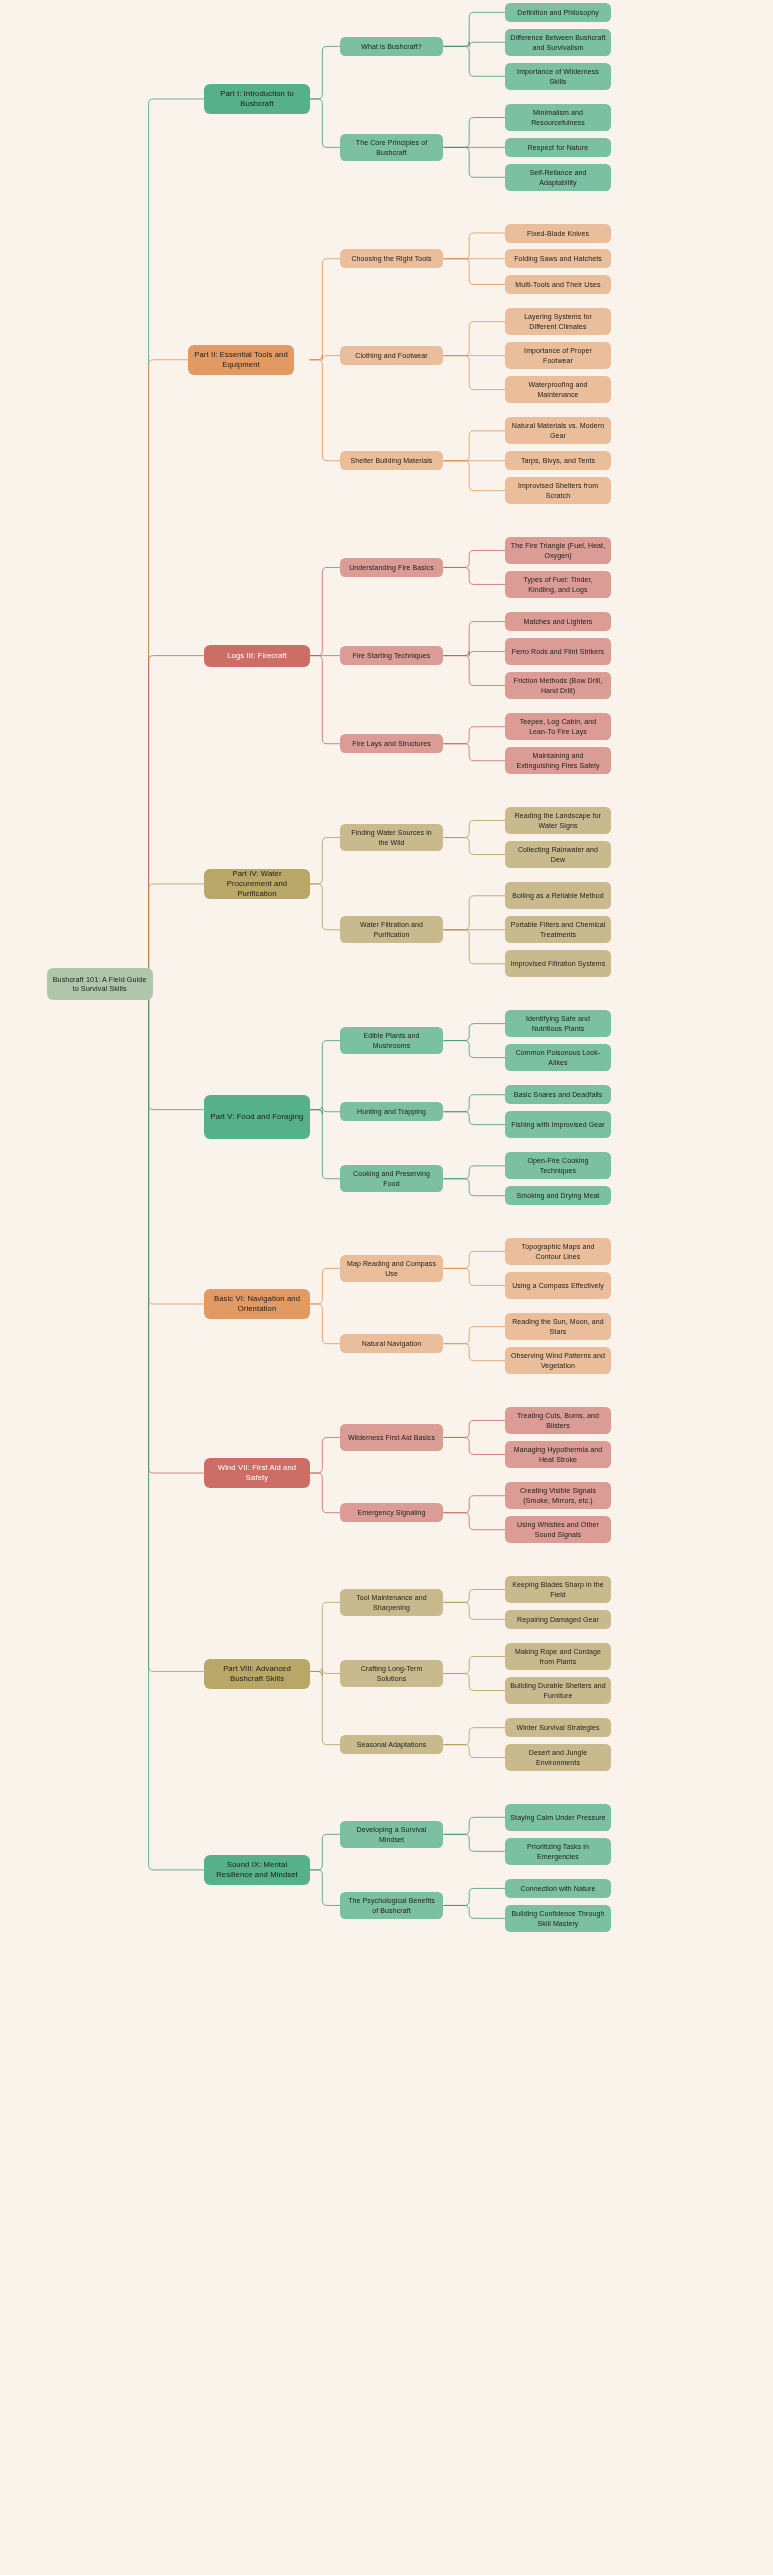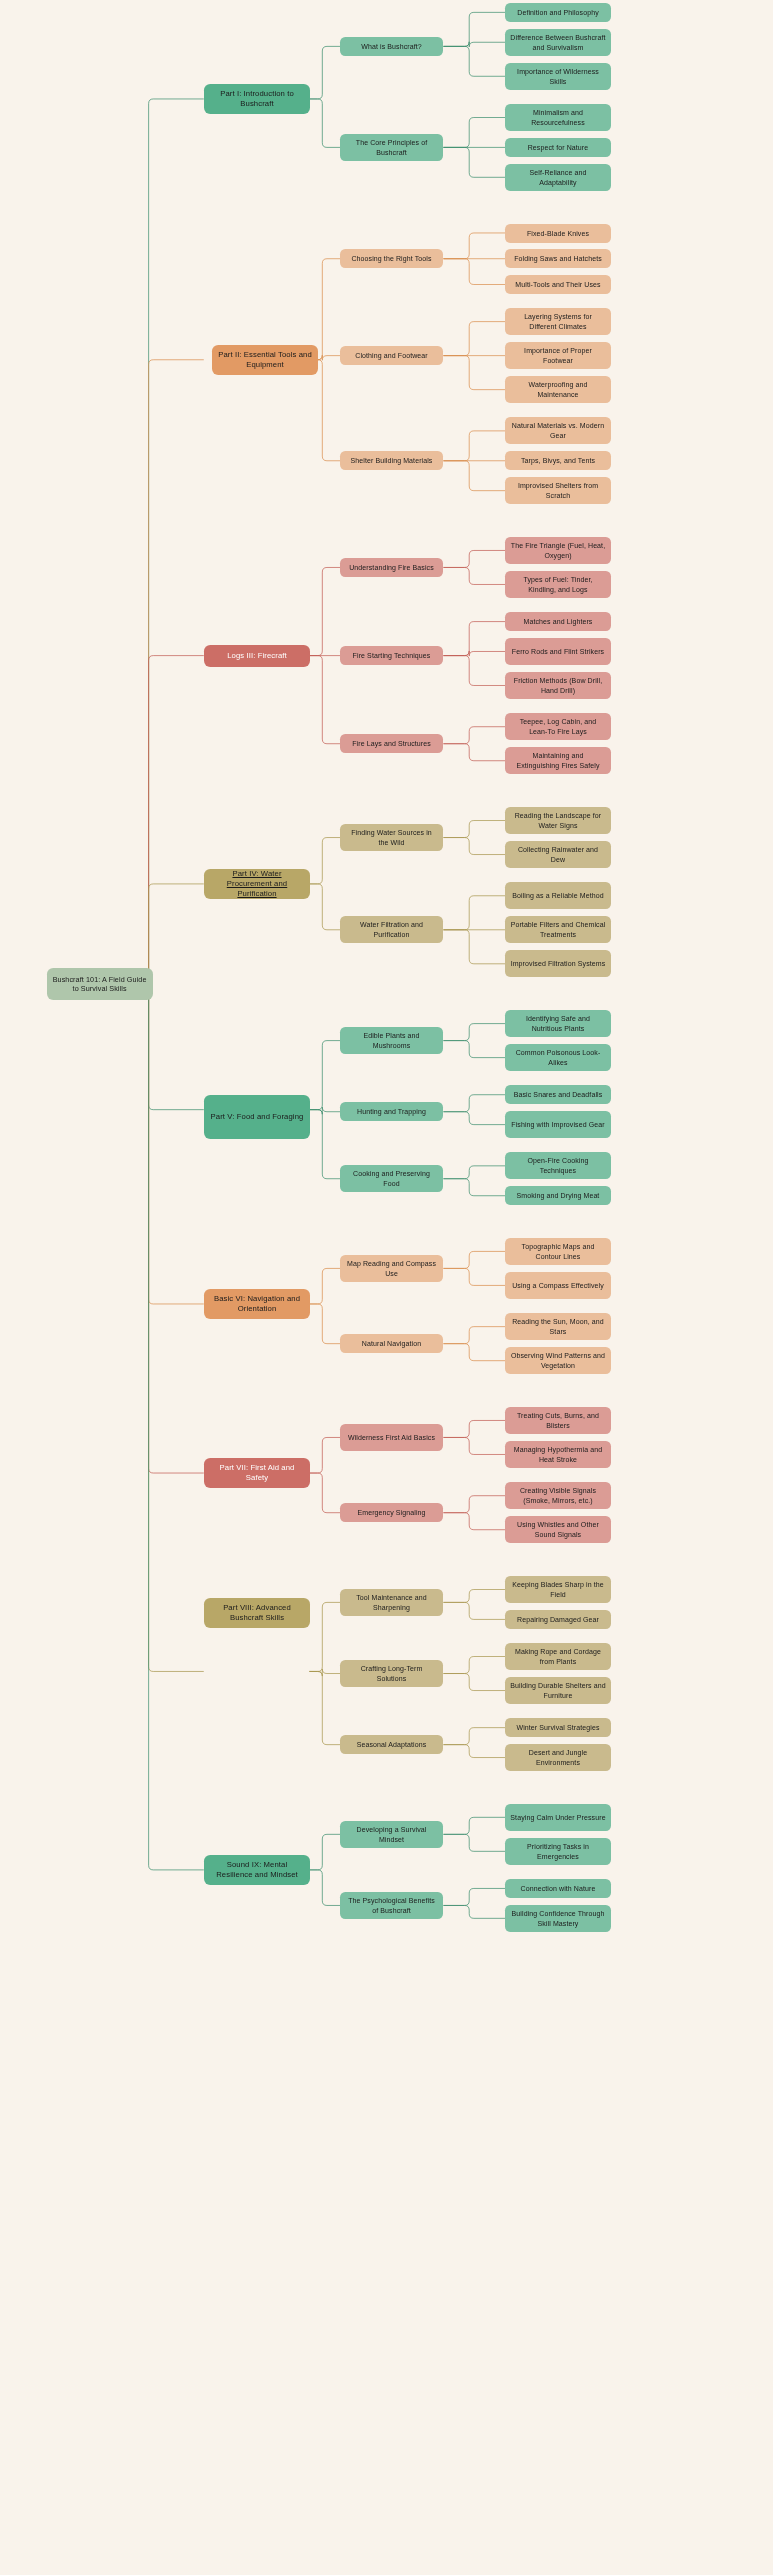--- a/index.html
+++ b/index.html
@@ -142,40 +142,40 @@
     <div class="node lvl3" style="left: 505px; top: 275px; width: 106px; height: 18.6px; background: rgb(234, 190, 155);">Multi-Tools and Their Uses</div>
     <div class="node lvl2" style="left: 340px; top: 249px; width: 103px; height: 18.6px; background: rgb(234, 190, 155);">Choosing the Right Tools</div>
     <div class="node lvl3" style="left: 505px; top: 308px; width: 106px; height: 27px; background: rgb(234, 190, 155);">Layering Systems for Different Climates</div>
     <div class="node lvl3" style="left: 505px; top: 342px; width: 106px; height: 27px; background: rgb(234, 190, 155);">Importance of Proper Footwear</div>
     <div class="node lvl3" style="left: 505px; top: 376px; width: 106px; height: 27px; background: rgb(234, 190, 155);">Waterproofing and Maintenance</div>
     <div class="node lvl2" style="left: 340px; top: 346px; width: 103px; height: 18.6px; background: rgb(234, 190, 155);">Clothing and Footwear</div>
     <div class="node lvl3" style="left: 505px; top: 417px; width: 106px; height: 27px; background: rgb(234, 190, 155);">Natural Materials vs. Modern Gear</div>
     <div class="node lvl3" style="left: 505px; top: 451px; width: 106px; height: 18.6px; background: rgb(234, 190, 155);">Tarps, Bivys, and Tents</div>
     <div class="node lvl3" style="left: 505px; top: 477px; width: 106px; height: 27px; background: rgb(234, 190, 155);">Improvised Shelters from Scratch</div>
     <div class="node lvl2" style="left: 340px; top: 451px; width: 103px; height: 18.6px; background: rgb(234, 190, 155);">Shelter Building Materials</div>
-    <div class="node lvl1" style="left: 212px; top: 345px; width: 106px; height: 30px; background: rgb(226, 154, 100);">Part II: Essential Tools and Equipment</div>
+    <div class="node lvl1" style="left: 188px; top: 345px; width: 106px; height: 30px; background: rgb(226, 154, 100);">Part II: Essential Tools and Equipment</div>
     <div class="node lvl3" style="left: 505px; top: 537px; width: 106px; height: 27px; background: rgb(219, 156, 149);">The Fire Triangle (Fuel, Heat, Oxygen)</div>
     <div class="node lvl3" style="left: 505px; top: 571px; width: 106px; height: 27px; background: rgb(219, 156, 149);">Types of Fuel: Tinder, Kindling, and Logs</div>
     <div class="node lvl2" style="left: 340px; top: 558px; width: 103px; height: 18.6px; background: rgb(219, 156, 149);">Understanding Fire Basics</div>
     <div class="node lvl3" style="left: 505px; top: 612px; width: 106px; height: 18.6px; background: rgb(219, 156, 149);">Matches and Lighters</div>
     <div class="node lvl3" style="left: 505px; top: 638px; width: 106px; height: 27px; background: rgb(219, 156, 149);">Ferro Rods and Flint Strikers</div>
     <div class="node lvl3" style="left: 505px; top: 672px; width: 106px; height: 27px; background: rgb(219, 156, 149);">Friction Methods (Bow Drill, Hand Drill)</div>
     <div class="node lvl2" style="left: 340px; top: 646px; width: 103px; height: 18.6px; background: rgb(219, 156, 149);">Fire Starting Techniques</div>
     <div class="node lvl3" style="left: 505px; top: 713px; width: 106px; height: 27px; background: rgb(219, 156, 149);">Teepee, Log Cabin, and Lean-To Fire Lays</div>
     <div class="node lvl3" style="left: 505px; top: 747px; width: 106px; height: 27px; background: rgb(219, 156, 149);">Maintaining and Extinguishing Fires Safely</div>
     <div class="node lvl2" style="left: 340px; top: 734px; width: 103px; height: 18.6px; background: rgb(219, 156, 149);">Fire Lays and Structures</div>
     <div class="node lvl1 white" style="left: 204px; top: 645px; width: 106px; height: 21.6px; background: rgb(204, 110, 102);">Logs III: Firecraft</div>
     <div class="node lvl3" style="left: 505px; top: 807px; width: 106px; height: 27px; background: rgb(201, 186, 141);">Reading the Landscape for Water Signs</div>
     <div class="node lvl3" style="left: 505px; top: 841px; width: 106px; height: 27px; background: rgb(201, 186, 141);">Collecting Rainwater and Dew</div>
     <div class="node lvl2" style="left: 340px; top: 824px; width: 103px; height: 27px; background: rgb(201, 186, 141);">Finding Water Sources in the Wild</div>
     <div class="node lvl3" style="left: 505px; top: 882px; width: 106px; height: 27px; background: rgb(201, 186, 141);">Boiling as a Reliable Method</div>
     <div class="node lvl3" style="left: 505px; top: 916px; width: 106px; height: 27px; background: rgb(201, 186, 141);">Portable Filters and Chemical Treatments</div>
     <div class="node lvl3" style="left: 505px; top: 950px; width: 106px; height: 27px; background: rgb(201, 186, 141);">Improvised Filtration Systems</div>
     <div class="node lvl2" style="left: 340px; top: 916px; width: 103px; height: 27px; background: rgb(201, 186, 141);">Water Filtration and Purification</div>
-    <div class="node lvl1" style="left: 204px; top: 869px; width: 106px; height: 30px; background: rgb(184, 167, 103); text-decoration: underline;">Part IV: Water Procurement and Purification</div>
+    <div class="node lvl1" style="left: 204px; top: 869px; width: 106px; height: 30px; background: rgb(184, 167, 103);">Part IV: Water Procurement and Purification</div>
     <div class="node lvl3" style="left: 505px; top: 1010px; width: 106px; height: 27px; background: rgb(124, 192, 163);">Identifying Safe and Nutritious Plants</div>
     <div class="node lvl3" style="left: 505px; top: 1044px; width: 106px; height: 27px; background: rgb(124, 192, 163);">Common Poisonous Look-Alikes</div>
     <div class="node lvl2" style="left: 340px; top: 1027px; width: 103px; height: 27px; background: rgb(124, 192, 163);">Edible Plants and Mushrooms</div>
     <div class="node lvl3" style="left: 505px; top: 1085px; width: 106px; height: 18.6px; background: rgb(124, 192, 163);">Basic Snares and Deadfalls</div>
     <div class="node lvl3" style="left: 505px; top: 1111px; width: 106px; height: 27px; background: rgb(124, 192, 163);">Fishing with Improvised Gear</div>
     <div class="node lvl2" style="left: 340px; top: 1102px; width: 103px; height: 18.6px; background: rgb(124, 192, 163);">Hunting and Trapping</div>
     <div class="node lvl3" style="left: 505px; top: 1152px; width: 106px; height: 27px; background: rgb(124, 192, 163);">Open-Fire Cooking Techniques</div>
     <div class="node lvl3" style="left: 505px; top: 1186px; width: 106px; height: 18.6px; background: rgb(124, 192, 163);">Smoking and Drying Meat</div>
     <div class="node lvl2" style="left: 340px; top: 1165px; width: 103px; height: 27px; background: rgb(124, 192, 163);">Cooking and Preserving Food</div>
     <div class="node lvl1" style="left: 204px; top: 1095px; width: 106px; height: 44px; background: rgb(85, 176, 139);">Part V: Food and Foraging</div>
@@ -185,31 +185,31 @@
     <div class="node lvl3" style="left: 505px; top: 1313px; width: 106px; height: 27px; background: rgb(234, 190, 155);">Reading the Sun, Moon, and Stars</div>
     <div class="node lvl3" style="left: 505px; top: 1347px; width: 106px; height: 27px; background: rgb(234, 190, 155);">Observing Wind Patterns and Vegetation</div>
     <div class="node lvl2" style="left: 340px; top: 1334px; width: 103px; height: 18.6px; background: rgb(234, 190, 155);">Natural Navigation</div>
     <div class="node lvl1" style="left: 204px; top: 1289px; width: 106px; height: 30px; background: rgb(226, 154, 100);">Basic VI: Navigation and Orientation</div>
     <div class="node lvl3" style="left: 505px; top: 1407px; width: 106px; height: 27px; background: rgb(219, 156, 149);">Treating Cuts, Burns, and Blisters</div>
     <div class="node lvl3" style="left: 505px; top: 1441px; width: 106px; height: 27px; background: rgb(219, 156, 149);">Managing Hypothermia and Heat Stroke</div>
     <div class="node lvl2" style="left: 340px; top: 1424px; width: 103px; height: 27px; background: rgb(219, 156, 149);">Wilderness First Aid Basics</div>
     <div class="node lvl3" style="left: 505px; top: 1482px; width: 106px; height: 27px; background: rgb(219, 156, 149);">Creating Visible Signals (Smoke, Mirrors, etc.)</div>
     <div class="node lvl3" style="left: 505px; top: 1516px; width: 106px; height: 27px; background: rgb(219, 156, 149);">Using Whistles and Other Sound Signals</div>
     <div class="node lvl2" style="left: 340px; top: 1503px; width: 103px; height: 18.6px; background: rgb(219, 156, 149);">Emergency Signaling</div>
-    <div class="node lvl1 white" style="left: 204px; top: 1458px; width: 106px; height: 30px; background: rgb(204, 110, 102);">Part VII: First Aid and Safety</div>
+    <div class="node lvl1 white" style="left: 204px; top: 1458px; width: 106px; height: 30px; background: rgb(204, 110, 102);">Wind VII: First Aid and Safety</div>
     <div class="node lvl3" style="left: 505px; top: 1576px; width: 106px; height: 27px; background: rgb(201, 186, 141);">Keeping Blades Sharp in the Field</div>
     <div class="node lvl3" style="left: 505px; top: 1610px; width: 106px; height: 18.6px; background: rgb(201, 186, 141);">Repairing Damaged Gear</div>
     <div class="node lvl2" style="left: 340px; top: 1589px; width: 103px; height: 27px; background: rgb(201, 186, 141);">Tool Maintenance and Sharpening</div>
     <div class="node lvl3" style="left: 505px; top: 1643px; width: 106px; height: 27px; background: rgb(201, 186, 141);">Making Rope and Cordage from Plants</div>
     <div class="node lvl3" style="left: 505px; top: 1677px; width: 106px; height: 27px; background: rgb(201, 186, 141);">Building Durable Shelters and Furniture</div>
     <div class="node lvl2" style="left: 340px; top: 1660px; width: 103px; height: 27px; background: rgb(201, 186, 141);">Crafting Long-Term Solutions</div>
     <div class="node lvl3" style="left: 505px; top: 1718px; width: 106px; height: 18.6px; background: rgb(201, 186, 141);">Winter Survival Strategies</div>
     <div class="node lvl3" style="left: 505px; top: 1744px; width: 106px; height: 27px; background: rgb(201, 186, 141);">Desert and Jungle Environments</div>
     <div class="node lvl2" style="left: 340px; top: 1735px; width: 103px; height: 18.6px; background: rgb(201, 186, 141);">Seasonal Adaptations</div>
-    <div class="node lvl1" style="left: 204px; top: 1598px; width: 106px; height: 30px; background: rgb(184, 167, 103);">Part VIII: Advanced Bushcraft Skills</div>
+    <div class="node lvl1" style="left: 204px; top: 1659px; width: 106px; height: 30px; background: rgb(184, 167, 103);">Part VIII: Advanced Bushcraft Skills</div>
     <div class="node lvl3" style="left: 505px; top: 1804px; width: 106px; height: 27px; background: rgb(124, 192, 163);">Staying Calm Under Pressure</div>
     <div class="node lvl3" style="left: 505px; top: 1838px; width: 106px; height: 27px; background: rgb(124, 192, 163);">Prioritizing Tasks in Emergencies</div>
     <div class="node lvl2" style="left: 340px; top: 1821px; width: 103px; height: 27px; background: rgb(124, 192, 163);">Developing a Survival Mindset</div>
     <div class="node lvl3" style="left: 505px; top: 1879px; width: 106px; height: 18.6px; background: rgb(124, 192, 163);">Connection with Nature</div>
     <div class="node lvl3" style="left: 505px; top: 1905px; width: 106px; height: 27px; background: rgb(124, 192, 163);">Building Confidence Through Skill Mastery</div>
     <div class="node lvl2" style="left: 340px; top: 1892px; width: 103px; height: 27px; background: rgb(124, 192, 163);">The Psychological Benefits of Bushcraft</div>
     <div class="node lvl1" style="left: 204px; top: 1855px; width: 106px; height: 30px; background: rgb(85, 176, 139);">Sound IX: Mental Resilience and Mindset</div>
     <div class="node root" style="left: 2.6px; top: 968px; width: 106px; height: 32px; background: rgb(175, 198, 171);">Bushcraft 101: A Field Guide to Survival Skills</div>
   </div>
 

